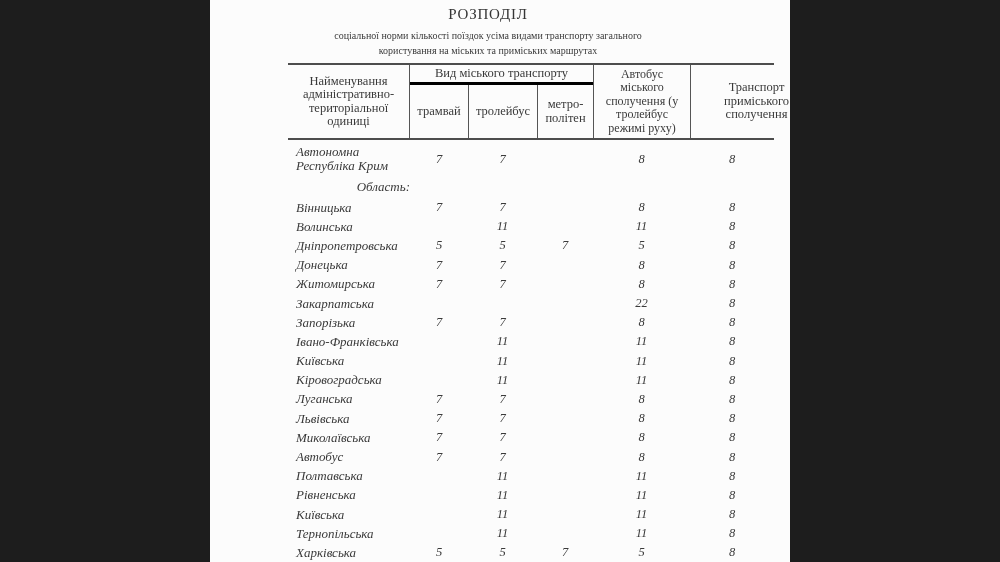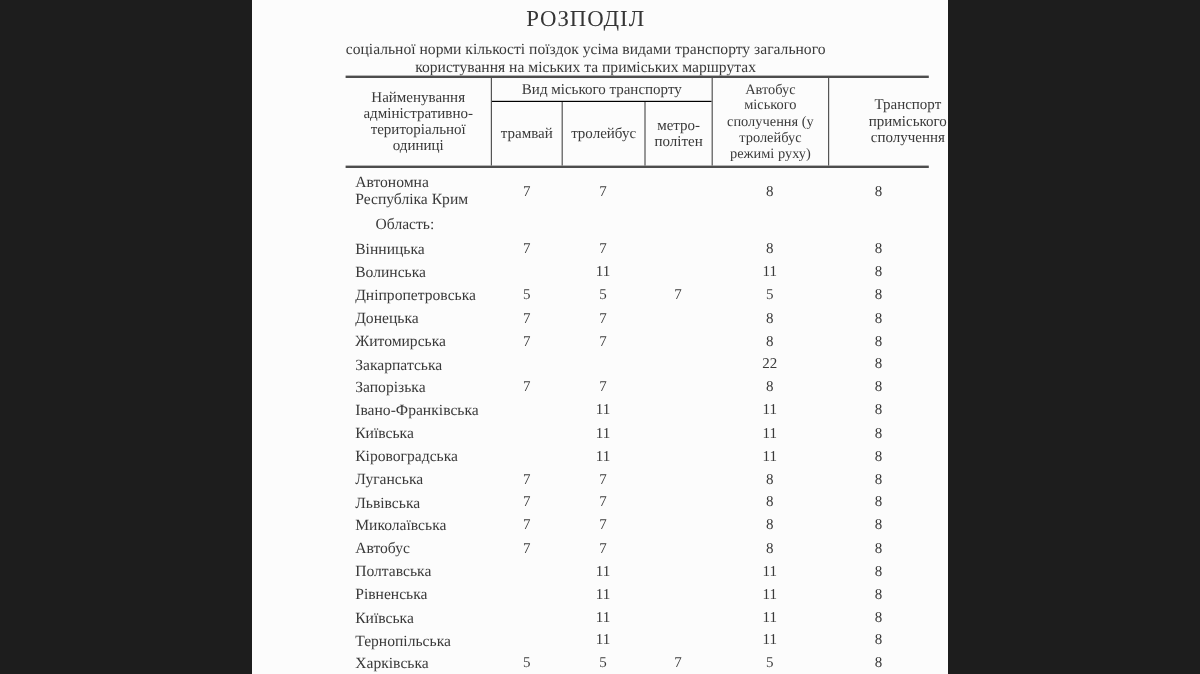--- a/index.html
+++ b/index.html
@@ -21,26 +21,26 @@
     overflow: hidden;
   }
 
   
   .doc-header {
     width: 556px;
     margin-top: 6px;
     text-align: center;
   }
   .doc-title {
-    font-size: 19px;
+    font-size: 15px;
     letter-spacing: 0.8px;
     margin-bottom: 5px;
     color: #353535;
   }
-  .doc-subtitle { font-size: 13px; line-height: 15px; color: #3a3a3a; }
+  .doc-subtitle { font-size: 10px; line-height: 15px; color: #3a3a3a; }
 
   
   .table-wrap {
     position: absolute;
     left: 78px; top: 63px;
     width: 486px;
   }
   .thead {
     display: flex;
     height: 77px;
@@ -55,34 +55,34 @@
     align-items: center;
     justify-content: center;
     text-align: center;
     white-space: pre-line;
   }
   .th-name   { width: 122px; border-right: 1px solid #555; }
   .th-group  { width: 183px; display: flex; flex-direction: column; }
   .group-label {
     height: 20px;
     display: flex; align-items: center; justify-content: center;
-    border-bottom: 1px solid #000000;
+    border-bottom: 3px solid #000000;
   }
   .subcols { flex: 1; display: flex; }
   .sub-tram    { width: 58px; }
   .sub-trolley { width: 69px; border-left: 1px solid #555; }
   .sub-metro   { width: 56px; border-left: 1px solid #555; }
   .th-bus      { width: 97px; border-left: 1px solid #555; font-size: 12px; }
   .th-suburban { width: 84px; border-left: 1px solid #555; padding-left: 48px; }
 
   
   .tbody { margin-top: 3px; font-size: 13px; color: #3a3a3a; }
-  .row { display: flex; align-items: center; height: 19.2px; }
+  .row { display: flex; align-items: center; height: 19.2px; font-style: italic; }
   .row--tall { height: 32px; }
-  .row--section { height: 23px; }
+  .row--section { height: 23px; text-align: right; }
   .cell { overflow: visible; }
   .cell-name {
     width: 122px;
     padding-left: 8px;
     white-space: pre-line;
     line-height: 14px;
   }
   .row--section .cell-name { padding-left: 25px; }
   .cell-tram       { width: 58px; text-align: center; font-size: 12.5px; }
   .cell-trolleybus { width: 69px; text-align: center; font-size: 12.5px; }

